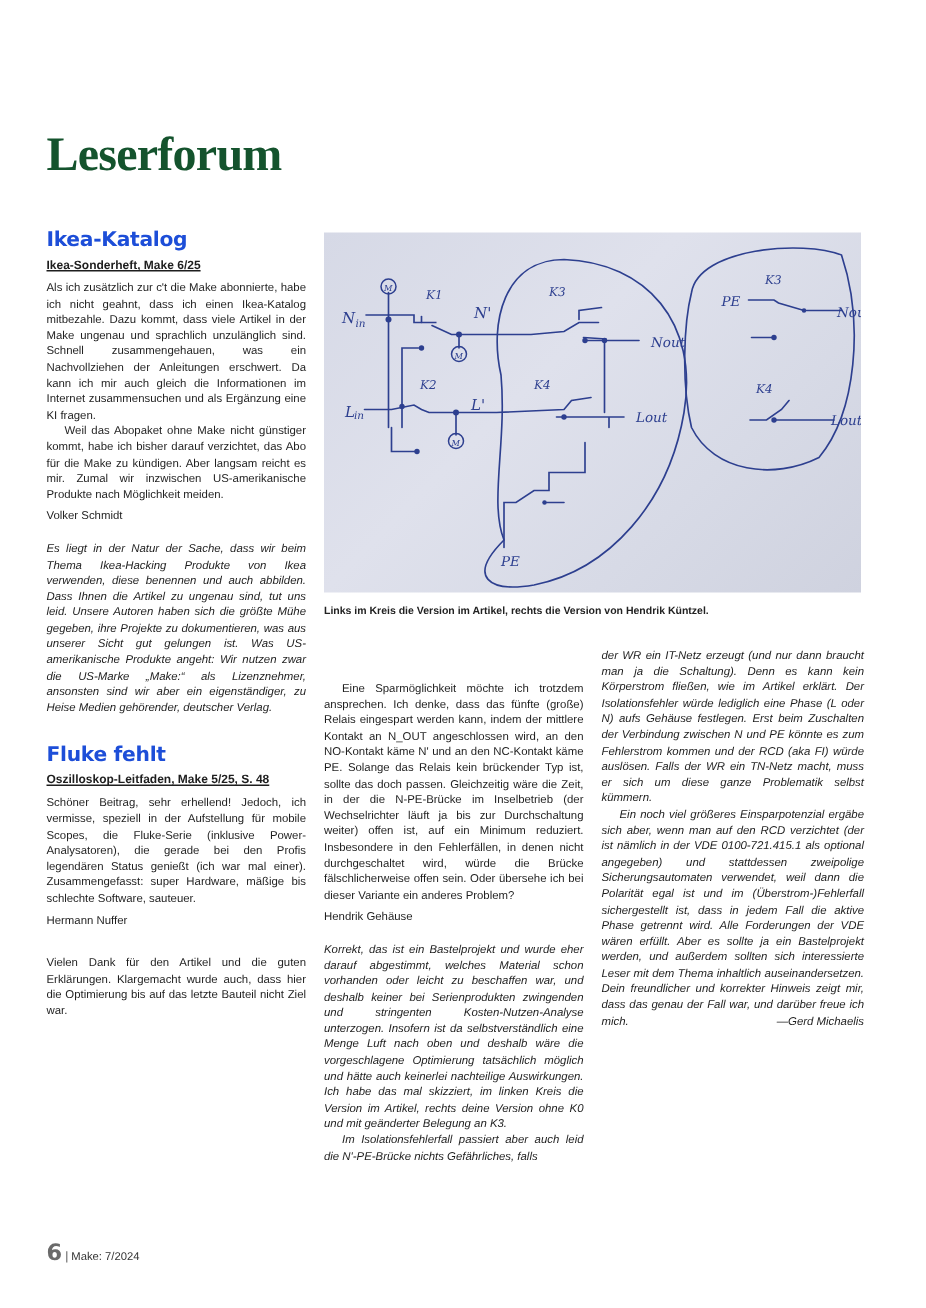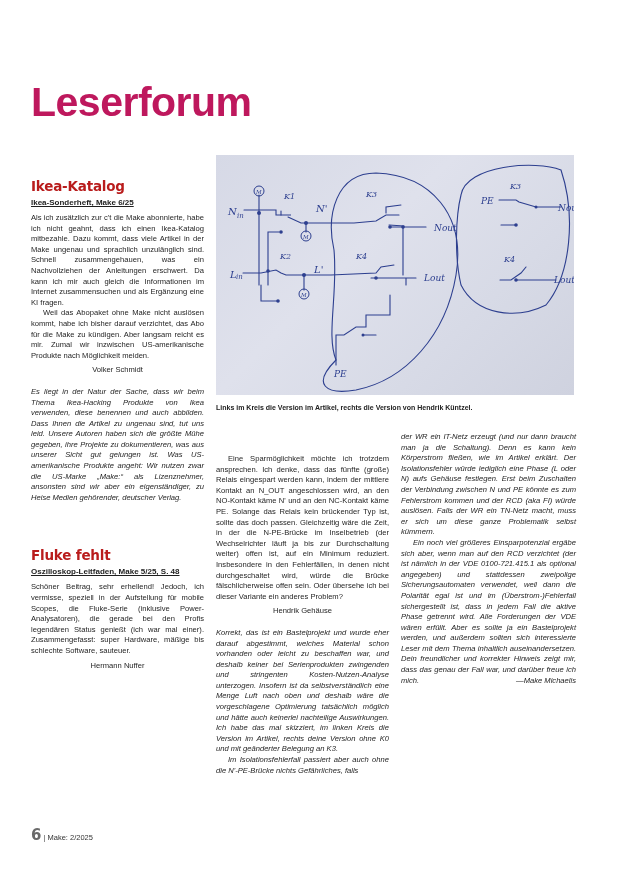--- a/index.html
+++ b/index.html
@@ -1,41 +1,41 @@
 <!DOCTYPE html>
 <html><head>
 <meta charset="utf-8">
 <style>
   * { box-sizing: border-box; margin: 0; padding: 0; }
   html, body { width: 617px; height: 872px; background: #ffffff; overflow: hidden; }
   body { position: relative; font-family: "Liberation Sans", sans-serif; color: #1e1e1e; }
 
   .page-title {
     position: absolute; left: 31px; top: 82px;
-    font-family: Liberation Sans, sans-serif; font-weight: bold;
-    font-size: 41px; letter-spacing: -0.5px; color: #be185d; line-height: 40px;
+    font-family: Liberation Serif, serif; font-weight: bold;
+    font-size: 32px; letter-spacing: -0.5px; color: #14532d; line-height: 40px;
   }
 
   .col { position: absolute; font-size: 7.6px; line-height: 10.6px; text-align: justify; }
   .col-left { left: 31px; top: 152px; width: 173px; }
   .col-mid { left: 216px; top: 454px; width: 173px; }
   .col-right { left: 401px; top: 432px; width: 175px; }
 
   .h2 {
     font-family: "DejaVu Sans", sans-serif; font-weight: bold;
-    color: #b91c1c; font-size: 13.5px; line-height: 16px; letter-spacing: -0.2px; margin-top: 26px;
+    color: #1d4ed8; font-size: 13.5px; line-height: 16px; letter-spacing: -0.2px;
   }
   .ref {
     font-family: "Liberation Sans", sans-serif; font-weight: bold;
     font-size: 8px; line-height: 11px; margin: 3px 0 5px 0; color: #1e1e1e; text-decoration: underline;
   }
   p.body { text-indent: 0; }
   p.body + p.body { text-indent: 12px; }
   p.italic { font-style: italic; }
-  .signature { text-align: center; margin-top: 4px; }
+  .signature { text-align: left; margin-top: 4px; }
   .gap { height: 11px; }
   .gap-lg { height: 18px; }
 
   .figure {
     position: absolute; left: 216px; top: 155px; width: 358px; height: 240px;
     background: linear-gradient(135deg, #d6d9e6 0%, #dfe1ec 40%, #d7dae6 70%, #cfd2df 100%);
     overflow: hidden;
   }
   .figure svg { position: absolute; left: 0; top: 0; }
   .caption {
@@ -52,38 +52,39 @@
 </head>
 <body>
 
 <h1 class="page-title">Leserforum</h1>
 
 <div class="col col-left">
   <section>
     <h2 class="h2">Ikea-Katalog</h2>
     <div class="ref">Ikea-Sonderheft, Make 6/25</div>
     <p class="body">Als ich zusätzlich zur c't die Make abonnierte, habe ich nicht geahnt, dass ich einen Ikea-Katalog mitbezahle. Dazu kommt, dass viele Artikel in der Make ungenau und sprachlich unzulänglich sind. Schnell zusammengehauen, was ein Nachvollziehen der Anleitungen erschwert. Da kann ich mir auch gleich die Informationen im Internet zusammensuchen und als Ergänzung eine KI fragen.</p>
-    <p class="body">Weil das Abopaket ohne Make nicht auslösen kommt, habe ich bisher darauf verzichtet, das Abo für die Make zu kündigen. Aber langsam reicht es mir. Zumal wir inzwischen US-amerikanische Produkte nach Möglichkeit meiden.</p>
+    <p class="body">Weil das Abopaket ohne Make nicht günstiger kommt, habe ich bisher darauf verzichtet, das Abo für die Make zu kündigen. Aber langsam reicht es mir. Zumal wir inzwischen US-amerikanische Produkte nach Möglichkeit meiden.</p>
     <div class="signature">Volker Schmidt</div>
     <div class="gap"></div>
     <p class="body italic">Es liegt in der Natur der Sache, dass wir beim Thema Ikea-Hacking Produkte von Ikea verwenden, diese benennen und auch abbilden. Dass Ihnen die Artikel zu ungenau sind, tut uns leid. Unsere Autoren haben sich die größte Mühe gegeben, ihre Projekte zu dokumentieren, was aus unserer Sicht gut gelungen ist. Was US-amerikanische Produkte angeht: Wir nutzen zwar die US-Marke „Make:“ als Lizenznehmer, ansonsten sind wir aber ein eigenständiger, zu Heise Medien gehörender, deutscher Verlag.</p>
   </section>
 
   <div class="gap-lg"></div>
 
   <section>
     <h2 class="h2">Fluke fehlt</h2>
     <div class="ref">Oszilloskop-Leitfaden, Make 5/25, S. 48</div>
     <p class="body">Schöner Beitrag, sehr erhellend! Jedoch, ich vermisse, speziell in der Aufstellung für mobile Scopes, die Fluke-Serie (inklusive Power-Analysatoren), die gerade bei den Profis legendären Status genießt (ich war mal einer). Zusammengefasst: super Hardware, mäßige bis schlechte Software, sauteuer.</p>
     <div class="signature">Hermann Nuffer</div>
   </section>
 
   <div class="gap-lg"></div>
 
   <section>
+    <p class="body">Vielen Dank für den Artikel und die guten Erklärungen. Klargemacht wurde auch, dass hier die Optimierung bis auf das letzte Bauteil nicht Ziel war.</p>
   </section>
 </div>
 
 <div class="figure">
   <svg width="358" height="240" viewBox="0 0 358 240">
     <g fill="none" stroke="#2d3f8f" stroke-width="1.1" stroke-linecap="round">
 
       <path d="M120 205 C 95 230, 110 240, 140 235 C 190 225, 230 180, 240 120 C 250 60, 215 20, 160 18 C 120 18, 110 60, 118 95 C 122 140, 110 180, 120 205 Z"></path>
 
       <path d="M245 40 C 250 10, 320 5, 345 15 C 360 60, 355 120, 330 150 C 300 165, 260 160, 245 130 C 238 100, 240 60, 245 40 Z"></path>
@@ -161,33 +162,33 @@
     </g>
   </svg>
 </div>
 <div class="caption">Links im Kreis die Version im Artikel, rechts die Version von Hendrik Küntzel.</div>
 
 <div class="col col-mid">
   <p class="body" style="text-indent:12px">Eine Sparmöglichkeit möchte ich trotzdem ansprechen. Ich denke, dass das fünfte (große) Relais eingespart werden kann, indem der mittlere Kontakt an N_OUT angeschlossen wird, an den NO-Kontakt käme N' und an den NC-Kontakt käme PE. Solange das Relais kein brückender Typ ist, sollte das doch passen. Gleichzeitig wäre die Zeit, in der die N-PE-Brücke im Inselbetrieb (der Wechselrichter läuft ja bis zur Durchschaltung weiter) offen ist, auf ein Minimum reduziert. Insbesondere in den Fehlerfällen, in denen nicht durchgeschaltet wird, würde die Brücke fälschlicherweise offen sein. Oder übersehe ich bei dieser Variante ein anderes Problem?</p>
   <div class="signature">Hendrik Gehäuse</div>
   <div class="gap"></div>
   <p class="body italic">Korrekt, das ist ein Bastelprojekt und wurde eher darauf abgestimmt, welches Material schon vorhanden oder leicht zu beschaffen war, und deshalb keiner bei Serienprodukten zwingenden und stringenten Kosten-Nutzen-Analyse unterzogen. Insofern ist da selbstverständlich eine Menge Luft nach oben und deshalb wäre die vorgeschlagene Optimierung tatsächlich möglich und hätte auch keinerlei nachteilige Auswirkungen. Ich habe das mal skizziert, im linken Kreis die Version im Artikel, rechts deine Version ohne K0 und mit geänderter Belegung an K3.</p>
-  <p class="body italic" style="text-indent:12px" id="reply-split">Im Isolationsfehlerfall passiert aber auch ohne die N'-PE-Brücke nichts Gefährliches, falls</p>
+  <p class="body italic" style="text-indent:12px" id="reply-split">Im Isolationsfehlerfall passiert aber auch leid die N'-PE-Brücke nichts Gefährliches, falls</p>
 </div>
 
 <div class="col col-right">
   <p class="body italic" id="reply-cont">der WR ein IT-Netz erzeugt (und nur dann braucht man ja die Schaltung). Denn es kann kein Körperstrom fließen, wie im Artikel erklärt. Der Isolationsfehler würde lediglich eine Phase (L oder N) aufs Gehäuse festlegen. Erst beim Zuschalten der Verbindung zwischen N und PE könnte es zum Fehlerstrom kommen und der RCD (aka FI) würde auslösen. Falls der WR ein TN-Netz macht, muss er sich um diese ganze Problematik selbst kümmern.</p>
   <p class="body italic" style="text-indent:12px">
     <span>Ein noch viel größeres Einsparpotenzial ergäbe sich aber, wenn man auf den RCD verzichtet (der ist nämlich in der VDE 0100-721.415.1 als optional angegeben) und stattdessen zweipolige Sicherungsautomaten verwendet, weil dann die Polarität egal ist und im (Überstrom-)Fehlerfall sichergestellt ist, dass in jedem Fall die aktive Phase getrennt wird. Alle Forderungen der VDE wären erfüllt. Aber es sollte ja ein Bastelprojekt werden, und außerdem sollten sich interessierte Leser mit dem Thema inhaltlich auseinandersetzen. Dein freundlicher und korrekter Hinweis zeigt mir, dass das genau der Fall war, und darüber freue ich mich.</span>
-    <span style="float:right">—Make Michaelis</span>
+    <span style="float:right">—Gerd Michaelis</span>
   </p>
   <div class="gap-lg"></div>
   <div class="gap"></div>
   <section>
     <div style="height:8px"></div>
   </section>
 </div>
 
 <div class="footer">
   <span class="pagenum">6</span>
   <span class="sep">|</span>
-  <span class="issue">Make: 2/2025</span>
+  <span class="issue">Make: 7/2024</span>
 </div>
 
 </body></html>

